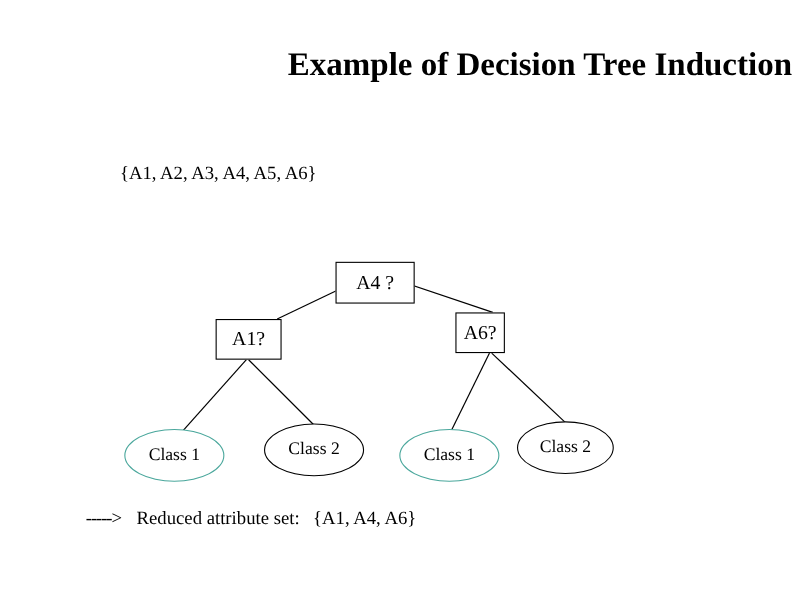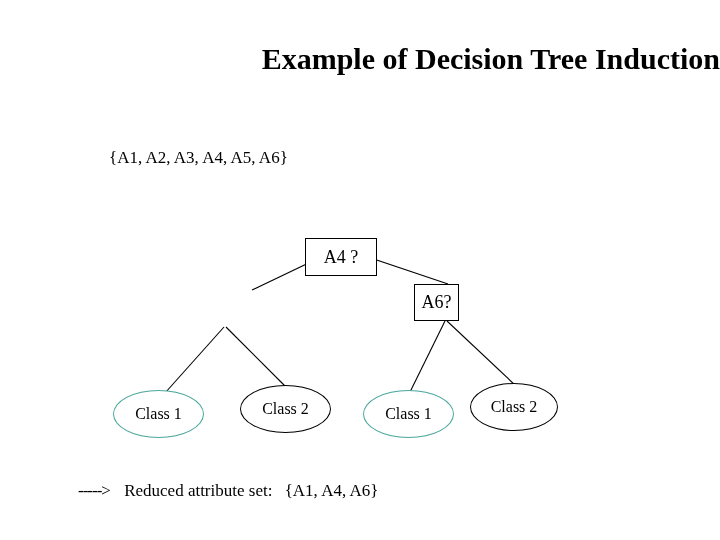--- a/index.html
+++ b/index.html
@@ -47,21 +47,20 @@
     white-space: nowrap;
   }
   .attr-line { display: block; }
 
   .reduced-set {
     position: absolute;
     left: 78px;
     top: 461px;
     font-size: 17px;
     white-space: nowrap;
-    margin-top: 20px;
   }
   .arrow-dash {
     display: inline-block;
     letter-spacing: -1px;
   }
   .reduced-label { display: inline-block; margin-left: 10px; }
   .reduced-value { display: inline-block; margin-left: 8px; }
 
   
   #tree-svg {
@@ -133,20 +132,23 @@
     <line class="edge-line" x1="224" y1="327" x2="165" y2="393"></line>
     <line class="edge-line" x1="226" y1="327" x2="287" y2="388"></line>
     <line class="edge-line" x1="445" y1="321" x2="410" y2="392"></line>
     <line class="edge-line" x1="447" y1="321" x2="516" y2="386"></line>
   </svg>
 
   <div class="node-rect" id="node-a4">
     <span>A4 ?</span>
   </div>
 
+  <div class="node-rect" id="node-a1">
+    <span>A1?</span>
+  </div>
 
   <div class="node-rect" id="node-a6">
     <span>A6?</span>
   </div>
 
   <div class="node-ellipse teal" id="leaf-1">
     <span>Class 1</span>
   </div>
 
   <div class="node-ellipse" id="leaf-2">

